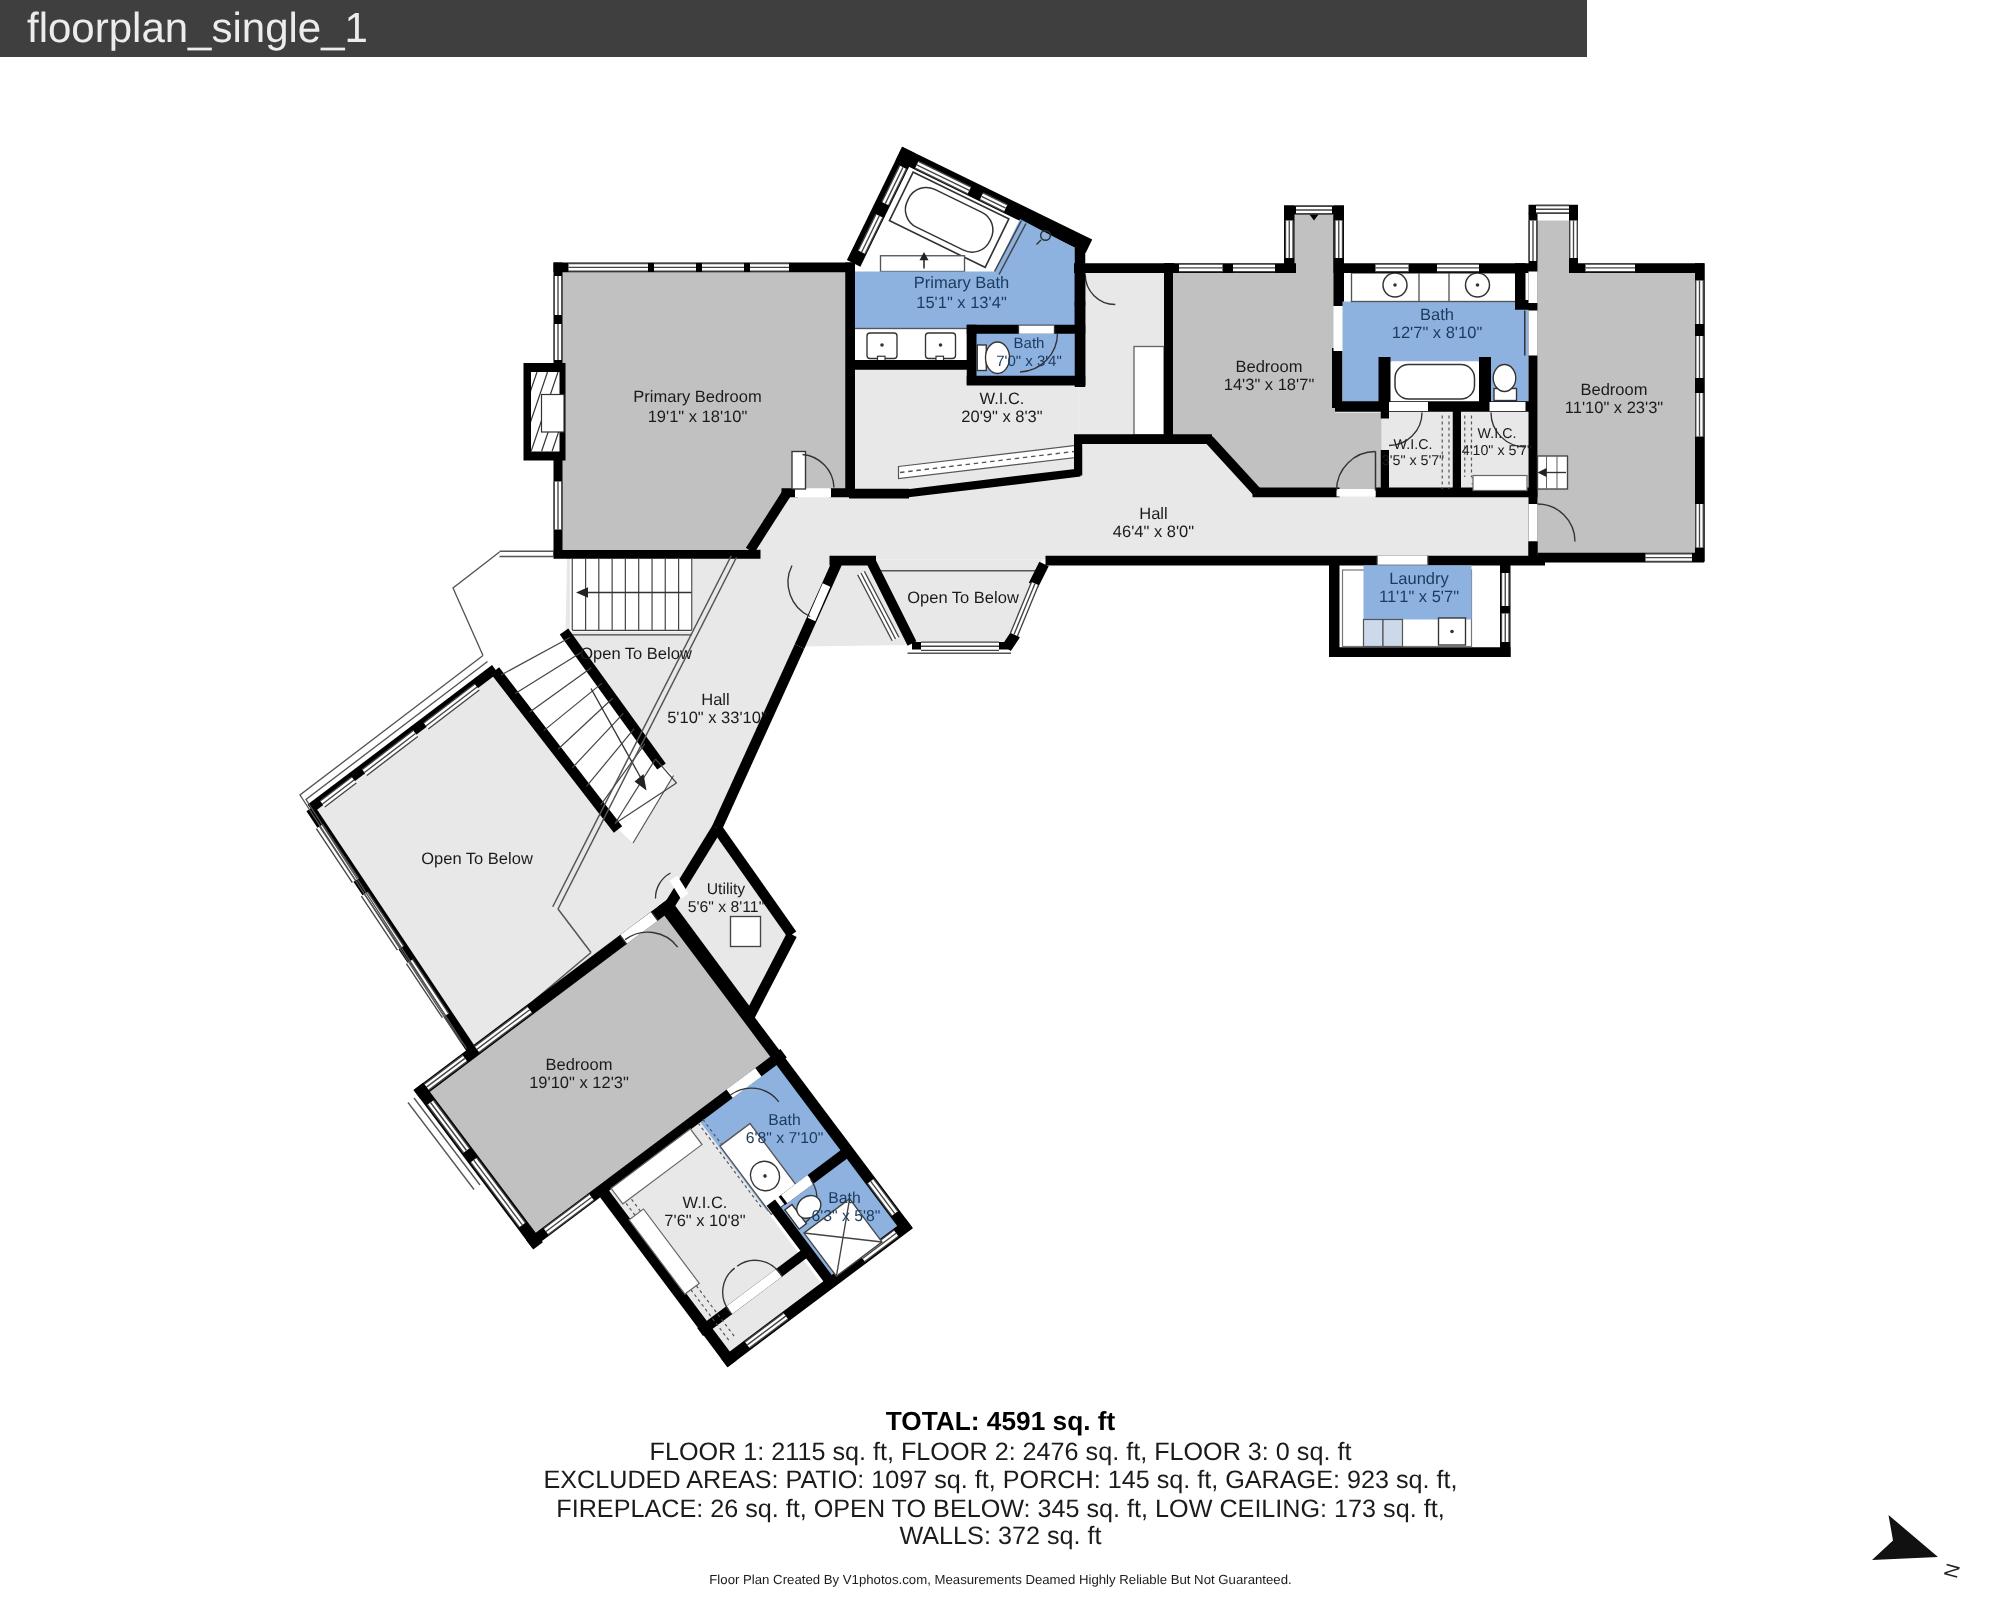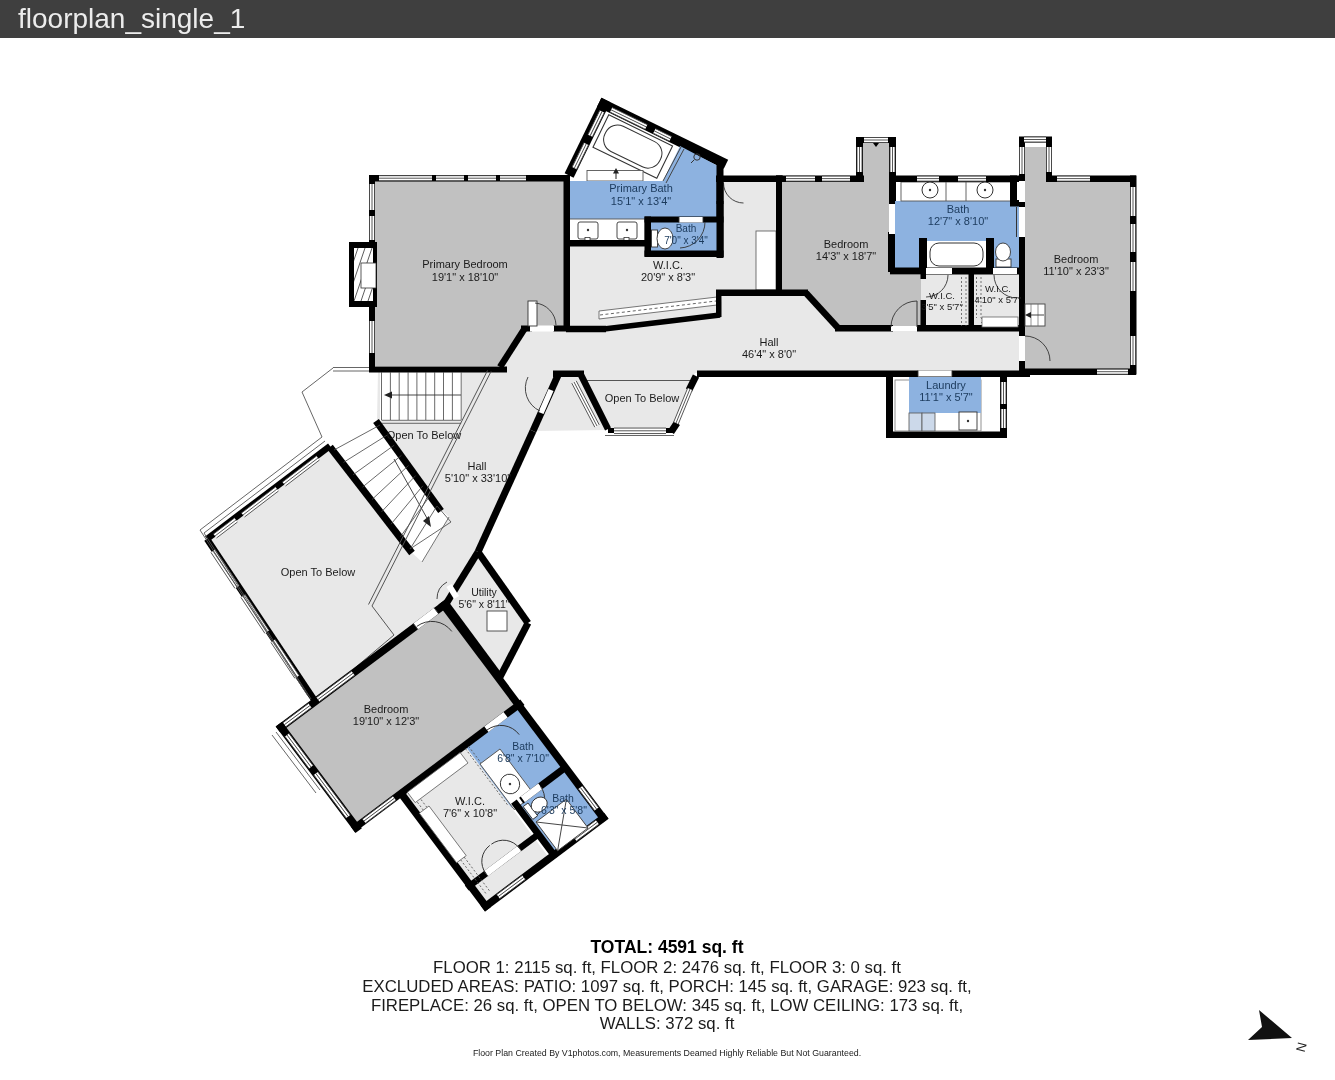--- a/index.html
+++ b/index.html
@@ -1,16 +1,16 @@
 <!DOCTYPE html>
 <html><head>
 <meta charset="utf-8">
 <style>
 html,body{margin:0;padding:0;background:#ffffff;width:1335px;height:1080px;overflow:hidden;}
-#hdr{position:absolute;left:0;top:0;width:1335px;height:38px;background:#3f3f3f;}
+#hdr{position:absolute;left:0;top:0;width:1058px;height:38px;background:#3f3f3f;}
 #hdr span{color:#ececec;font-family:"Liberation Sans",sans-serif;font-size:28px;position:absolute;left:18px;top:3px;}
 #plan{position:absolute;left:0;top:0;}
 </style>
 </head>
 <body>
 
 <div id="plan">
 <svg width="1335" height="1080" viewBox="0 0 1335 1080" font-family="Liberation Sans, sans-serif">
 
 <g>

